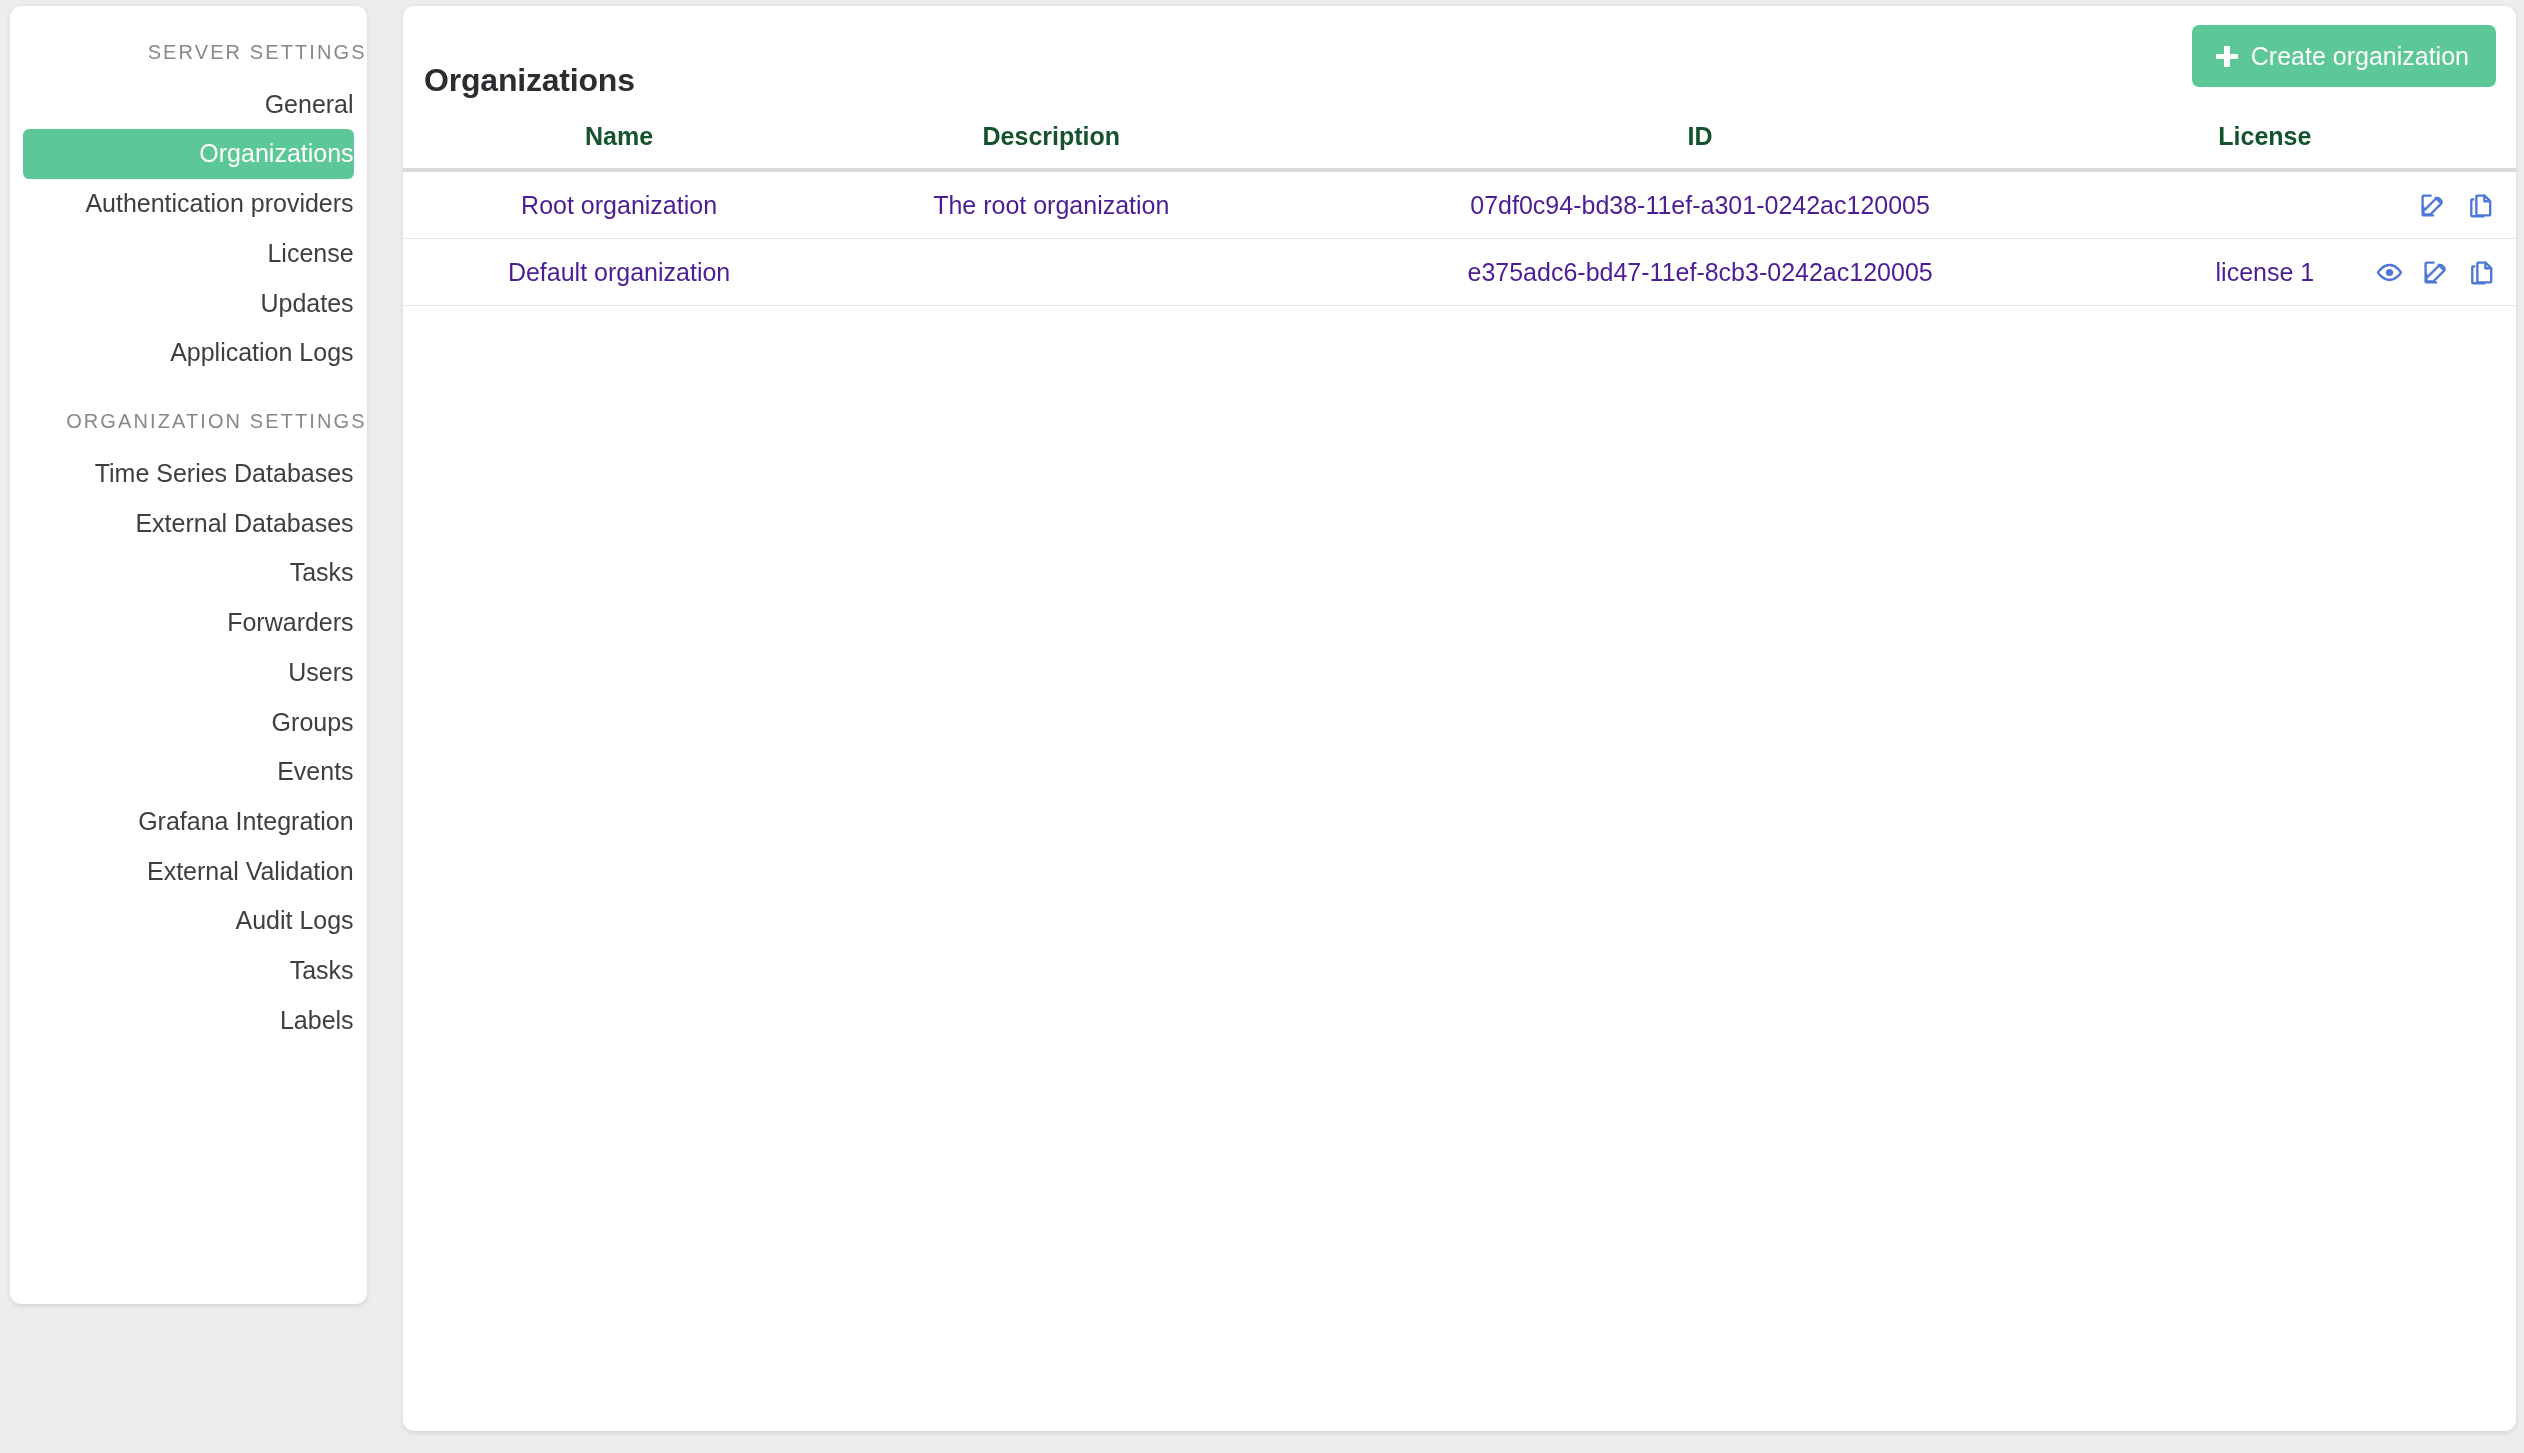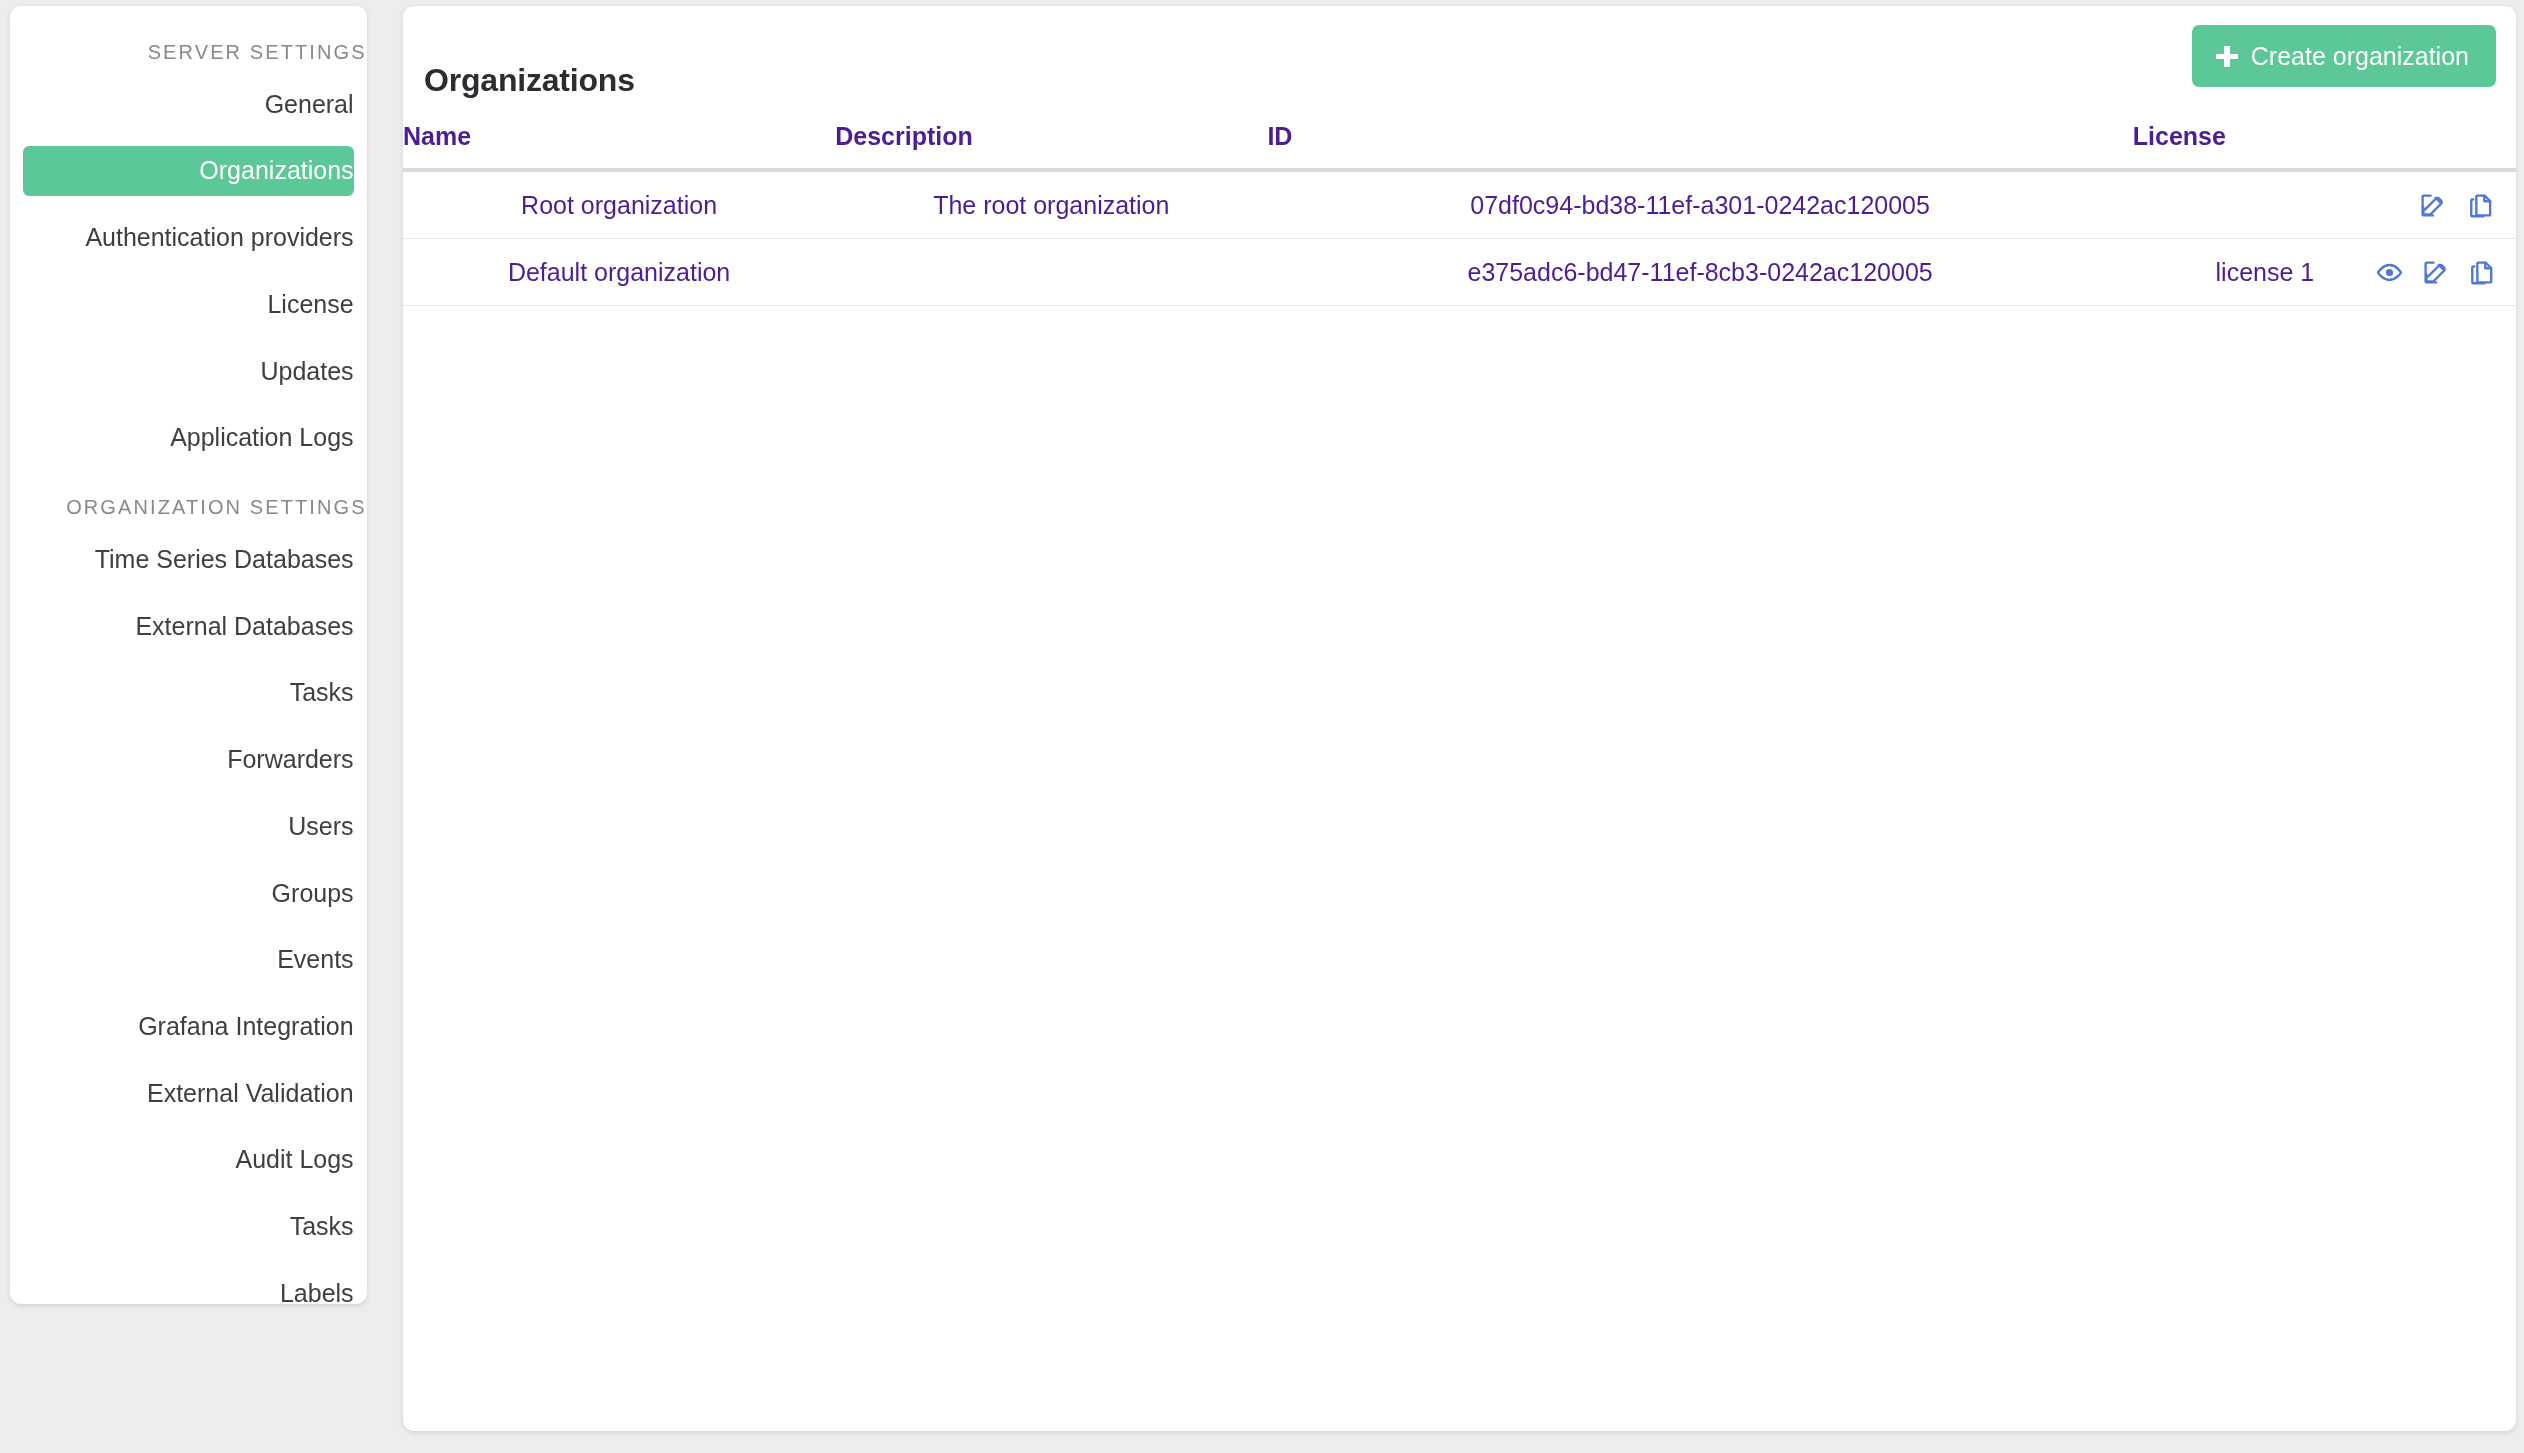--- a/index.html
+++ b/index.html
@@ -44,21 +44,21 @@
     text-transform: uppercase;
     line-height: 1;
     margin-bottom: 17.6px;
     font-weight: 400;
   }
   .nav-section-title.second {
     margin-top: 16px;
   }
   .nav-item {
     display: block;
-    margin: 17px 13px;
+    margin: 0 13px;
     padding: 9.6px 0 9.6px 32px;
     font-size: 25px;
     color: #3d4043;
     border-radius: 6.4px;
     line-height: 1.22;
     white-space: nowrap;
   }
   .nav-item.active {
     background: #5cc897;
     color: #ffffff;
@@ -127,23 +127,23 @@
 
   
   .table {
     width: 100%;
     border-collapse: collapse;
     table-layout: fixed;
   }
   .table th {
     font-size: 25px;
     font-weight: bold;
-    color: #4c1d95;
+    color: #14532d;
     padding: 11.2px 0 17.6px 0;
-    text-align: left;
+    text-align: center;
     border-bottom: 4px solid #d9d9d9;
   }
   .table td {
     font-size: 25px;
     color: #4c1d95;
     padding: 16px 0;
     text-align: center;
     border-bottom: 1.6px solid #e6e6e6;
     height: 34px;
   }

